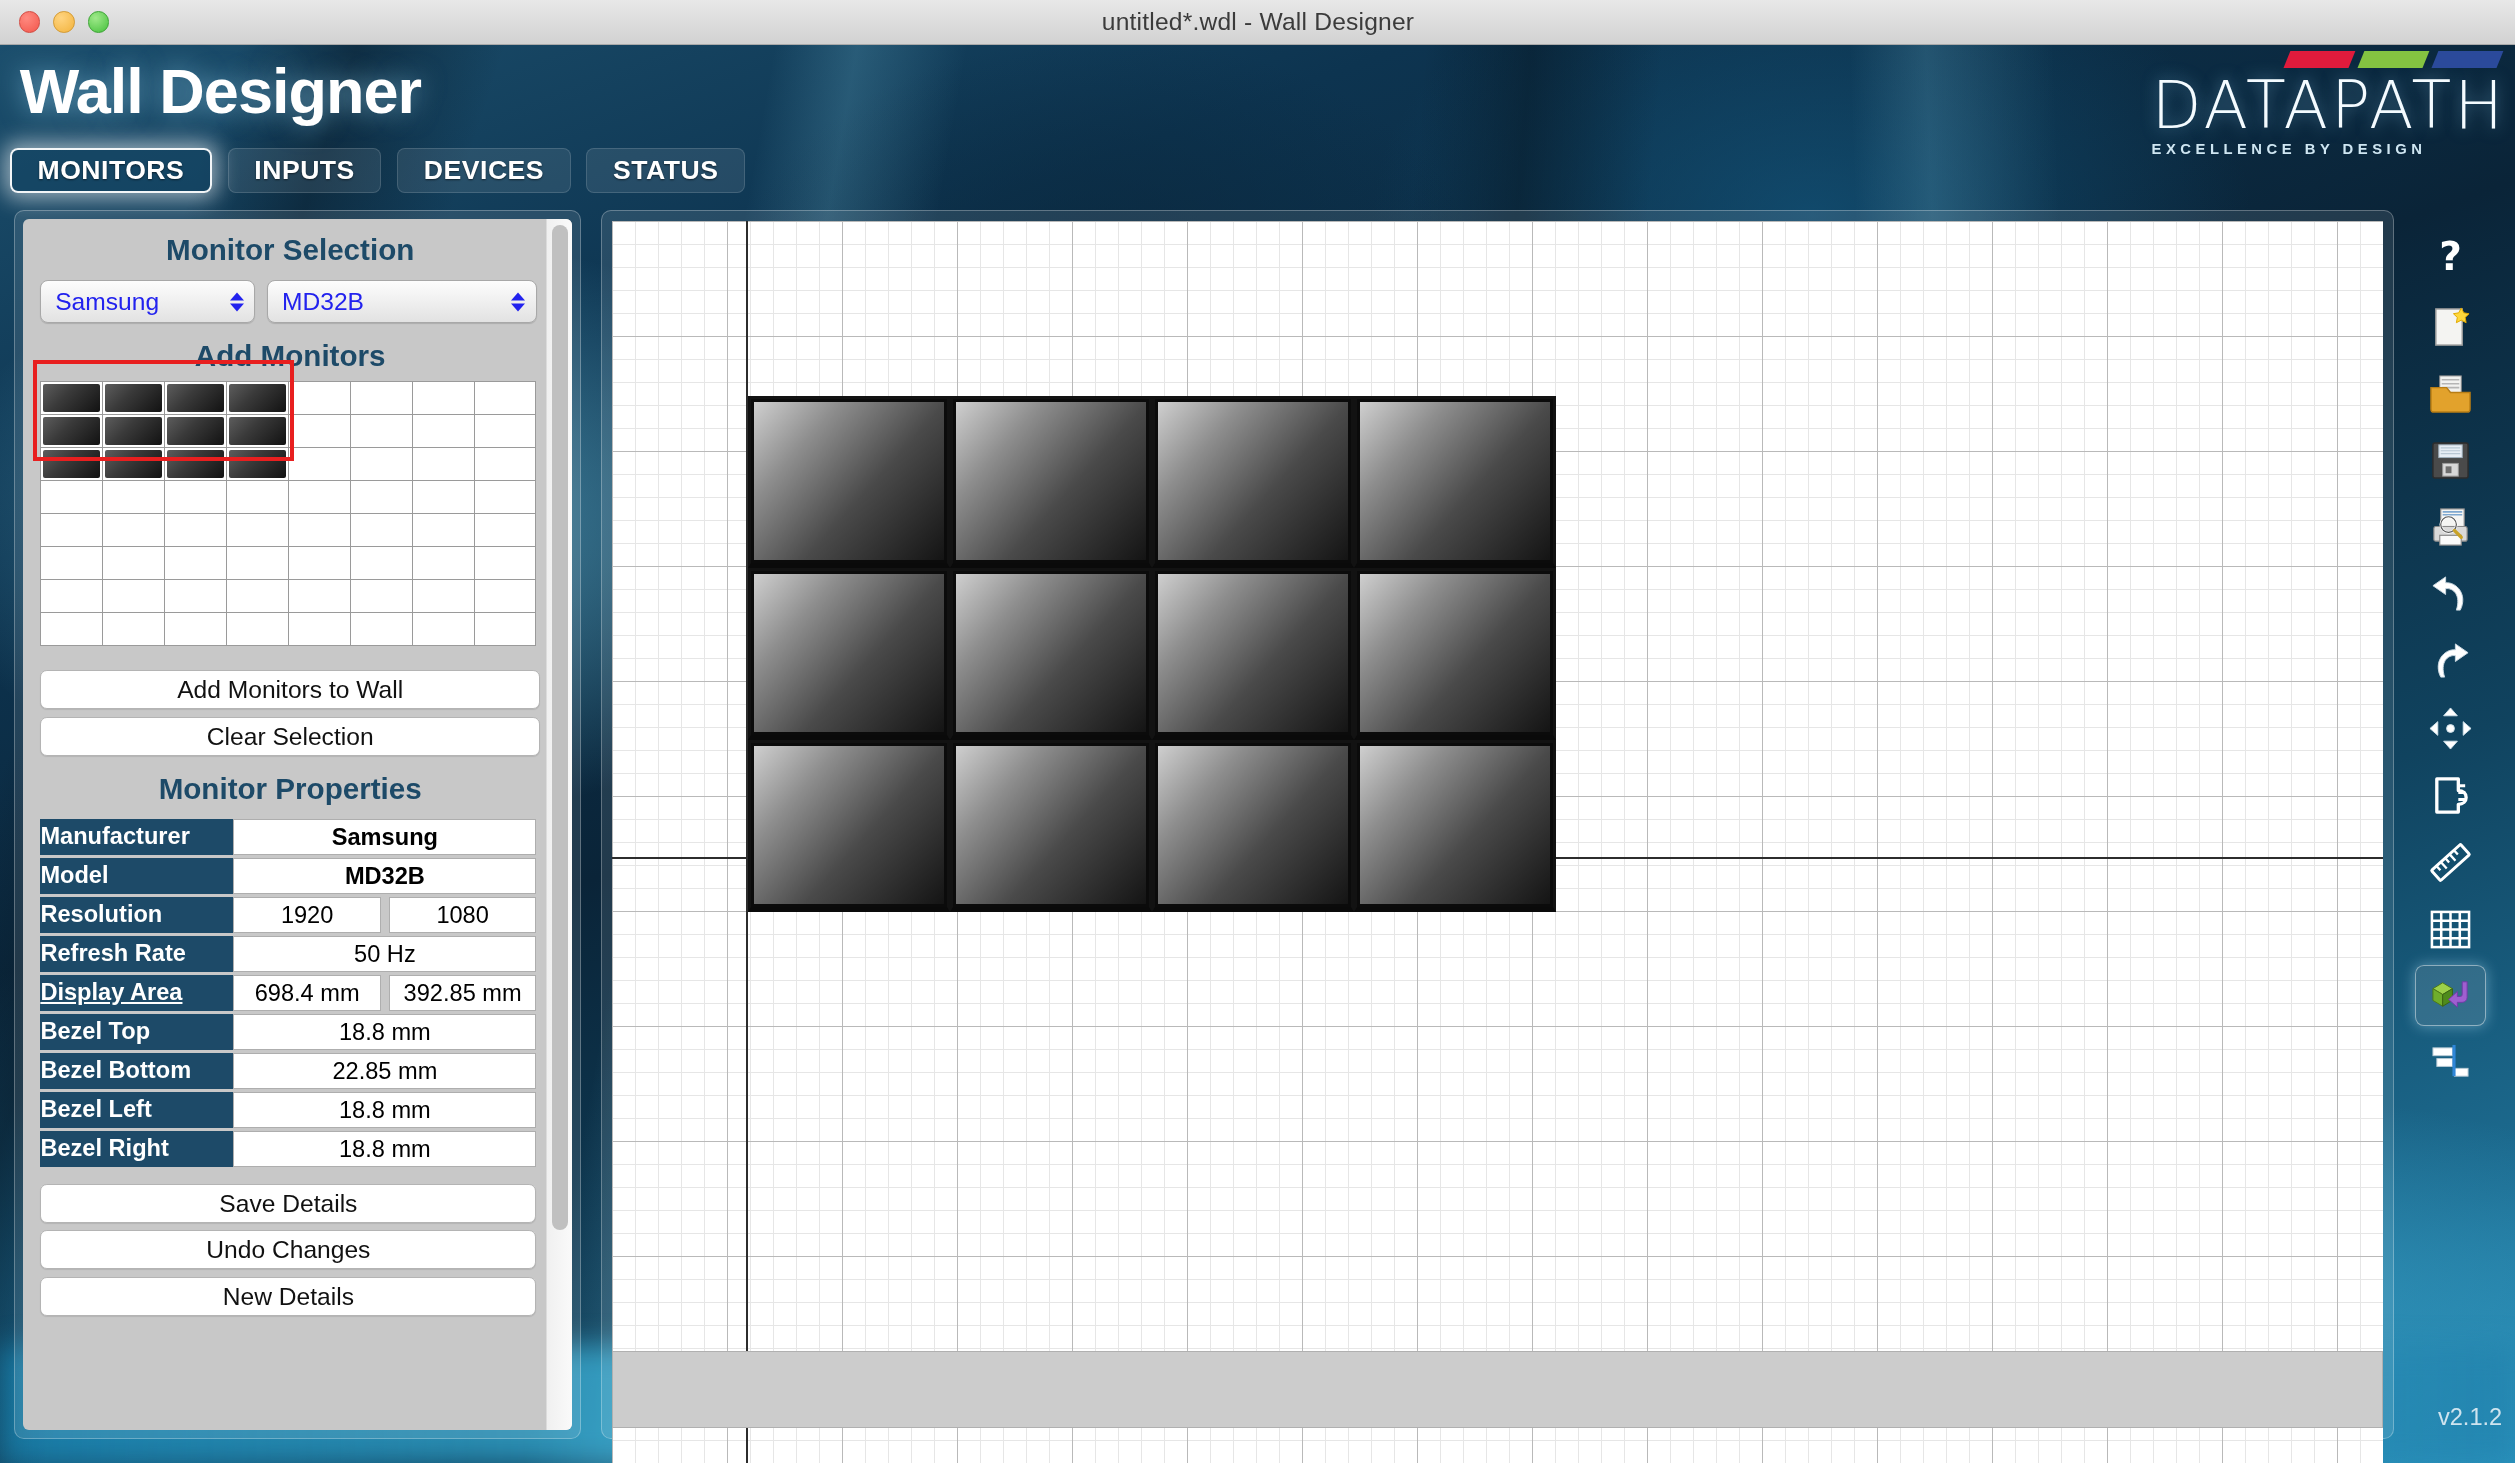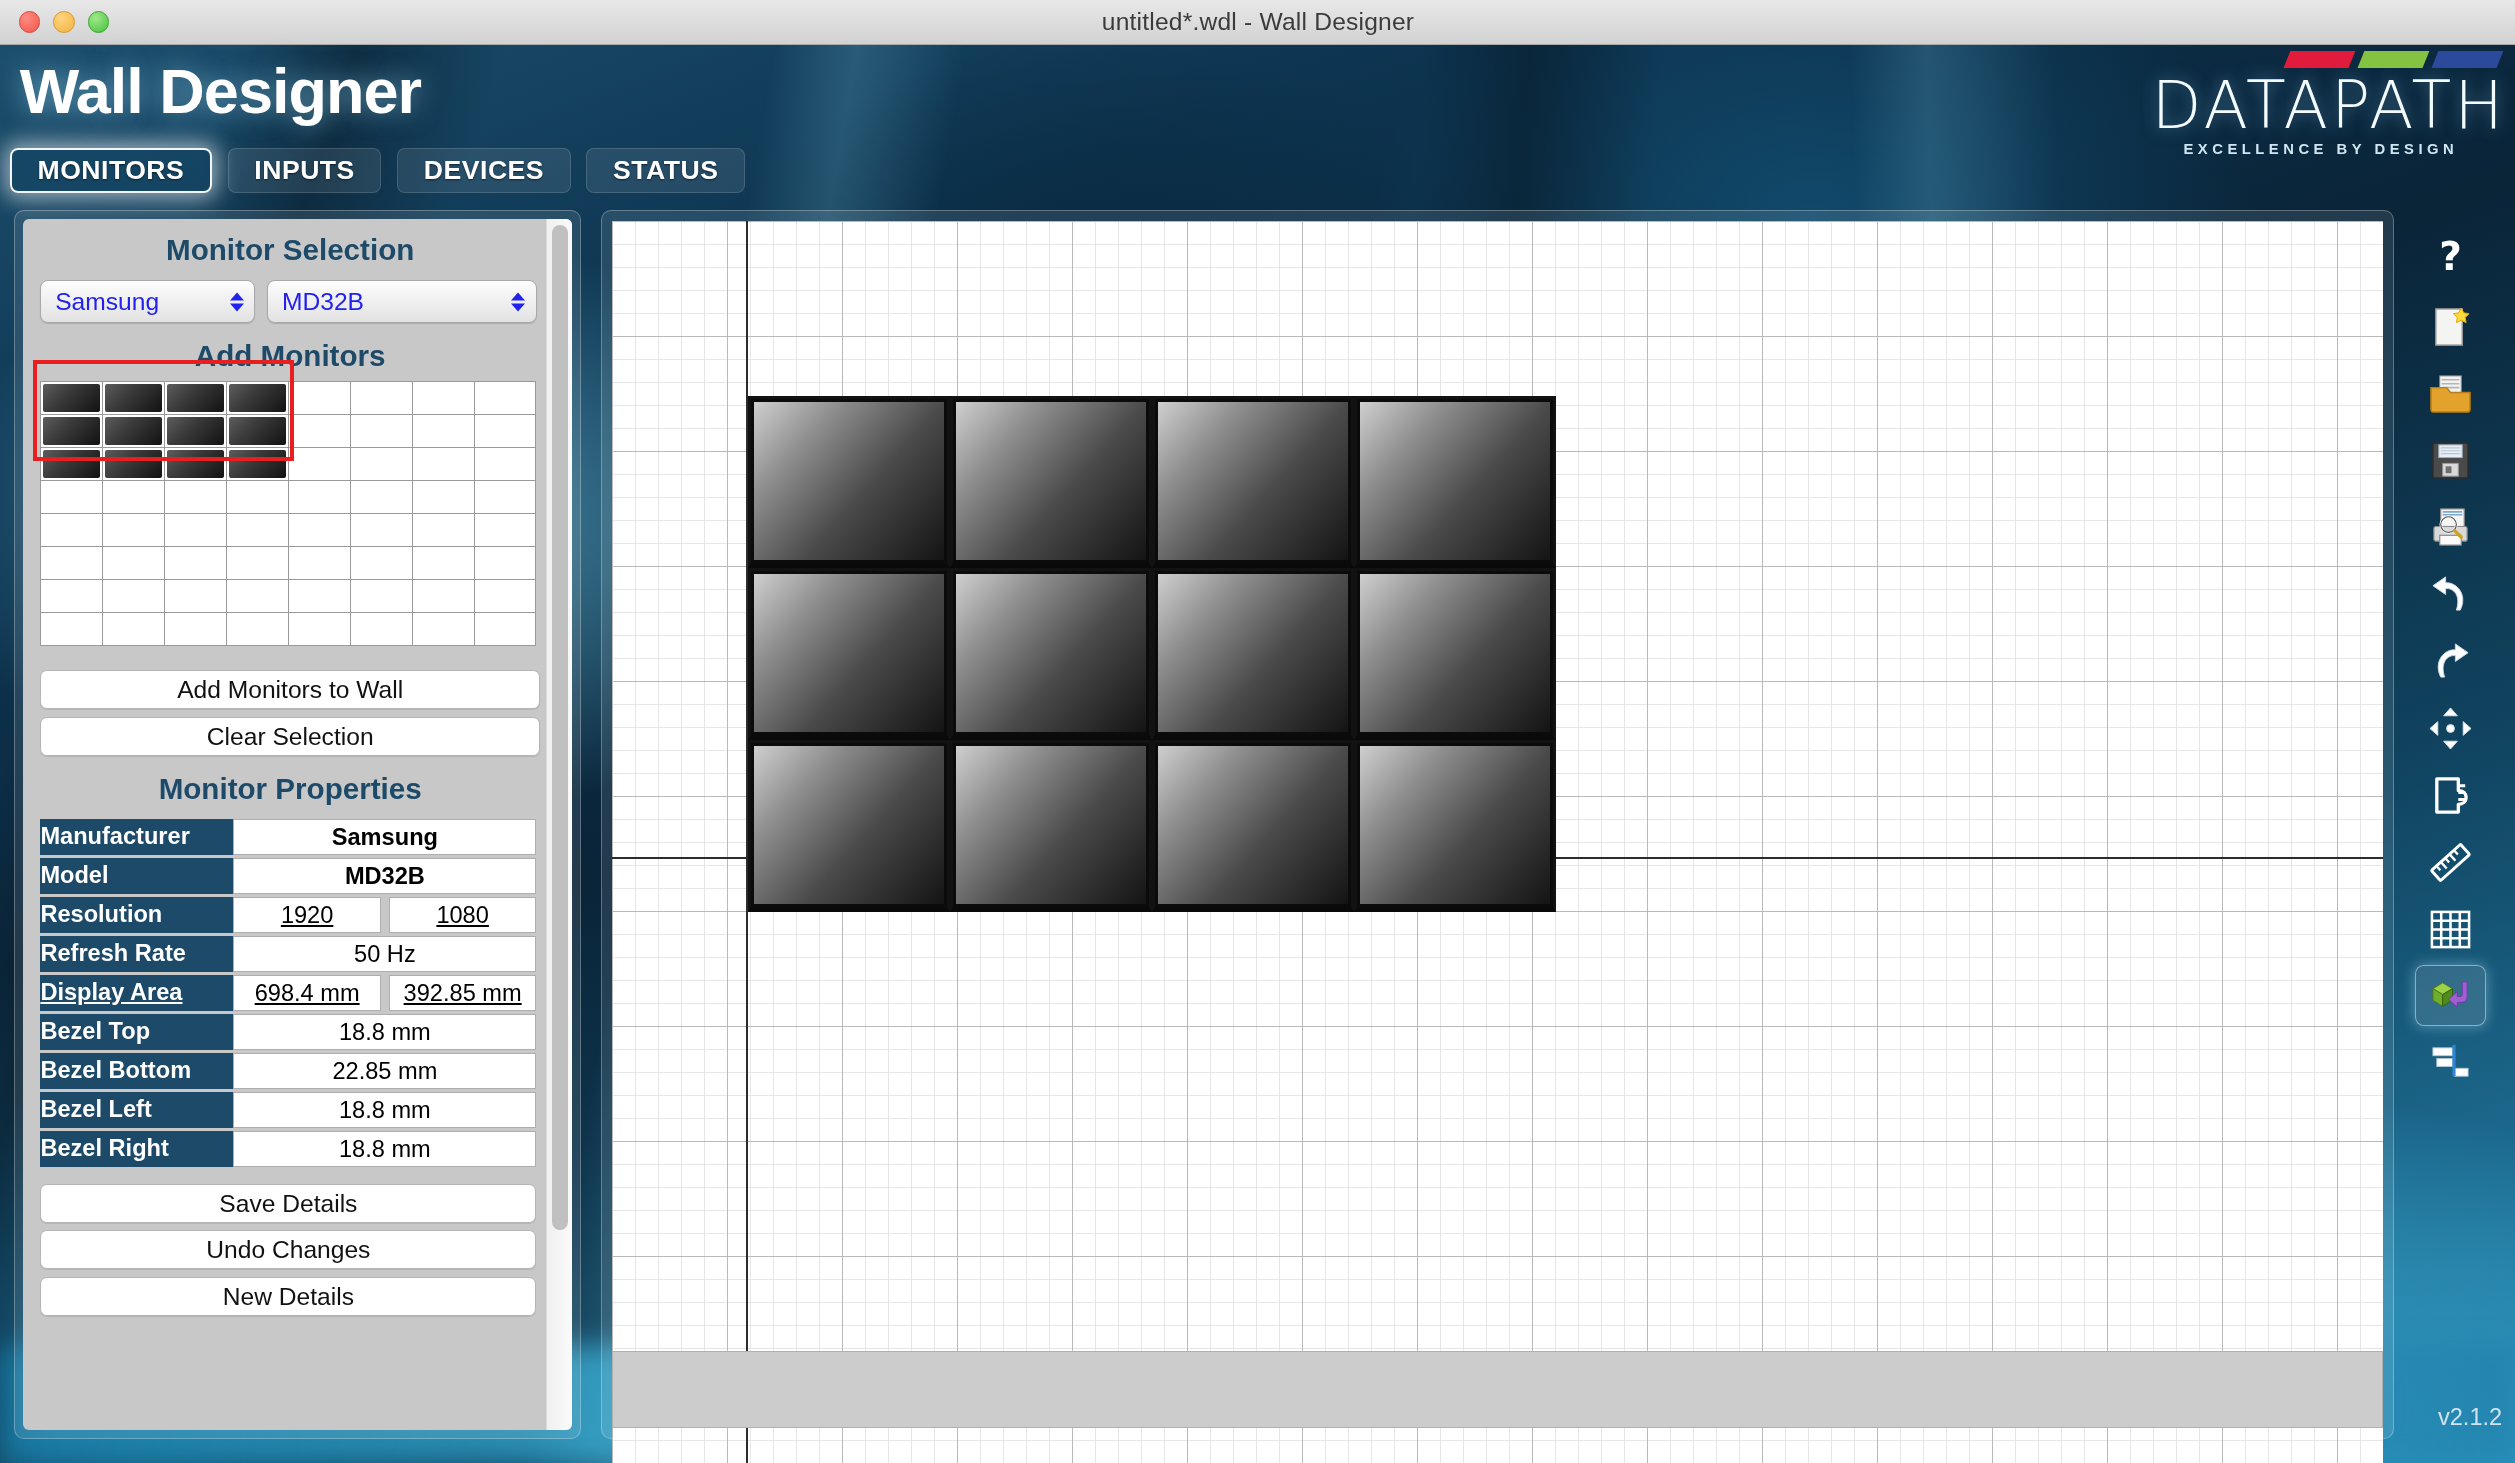--- a/index.html
+++ b/index.html
@@ -53,21 +53,21 @@
     background: linear-gradient(to right, rgba(25,150,200,.55), rgba(80,205,240,.75) 40%, rgba(25,120,165,.4));
     filter: blur(13.8px);
   }
 
   
   #app-title {
     position: absolute; left: 19.7px; top: 55px;
     font-size: 63px; font-weight: bold; color: #fff; letter-spacing: -1px;
     text-shadow: 0 0 25.6px rgba(160,225,255,.55);
   }
-  #logo { position: absolute; right: 9.9px; top: 51px; text-align: center; }
+  #logo { position: absolute; right: 9.9px; top: 51px; text-align: left; }
   #logo-bars { display: flex; gap: 8.9px; justify-content: flex-end; margin-bottom: 4.9px; margin-right: 5.9px; }
   .logo-bar { width: 65px; height: 16.7px; transform: skewX(-22deg); }
   #logo-word {
     font-size: 65px; color: #f4fbff; letter-spacing: 3px; font-weight: 300;
     line-height: 1; font-family: "DejaVu Sans", sans-serif;
     text-shadow: 0 0 15.8px rgba(150,220,255,.5);
   }
   #logo-tag {
     font-size: 14.8px; color: #cfe6f2; letter-spacing: 4.5px; font-weight: bold;
     margin-top: 3.9px; margin-right: 16px;
@@ -186,21 +186,21 @@
     width: 193px; height: 36px;
     background: #1d4a68; color: #fff; font-weight: bold; font-size: 23.6px;
     padding-left: 9.9px; vertical-align: middle;
   }
   .p-label u { text-decoration: underline; }
   .p-val {
     height: 36px; background: #fff; border: 1px solid #aeaeae;
     text-align: center; font-size: 23.6px; color: #000; vertical-align: middle;
   }
   .p-val.bold { font-weight: bold; }
-  .p-pair { display: flex; gap: 8px; text-decoration: underline; }
+  .p-pair { display: flex; gap: 8px; }
   .p-pair > div {
     flex: 1; height: 36px; line-height: 34px;
     background: #fff; border: 1px solid #aeaeae; text-align: center; font-size: 23.6px; color: #000;
   }
 
   #bottom-btns { margin-top: 13.8px; }
   .full-btn {
     display: block; width: 496px; height: 39px; line-height: 37px;
     background: #fff; border: 1px solid #b4b4b4; border-radius: 6.9px;
     font-size: 24.6px; color: #111; text-align: center; margin-top: 7.9px;

